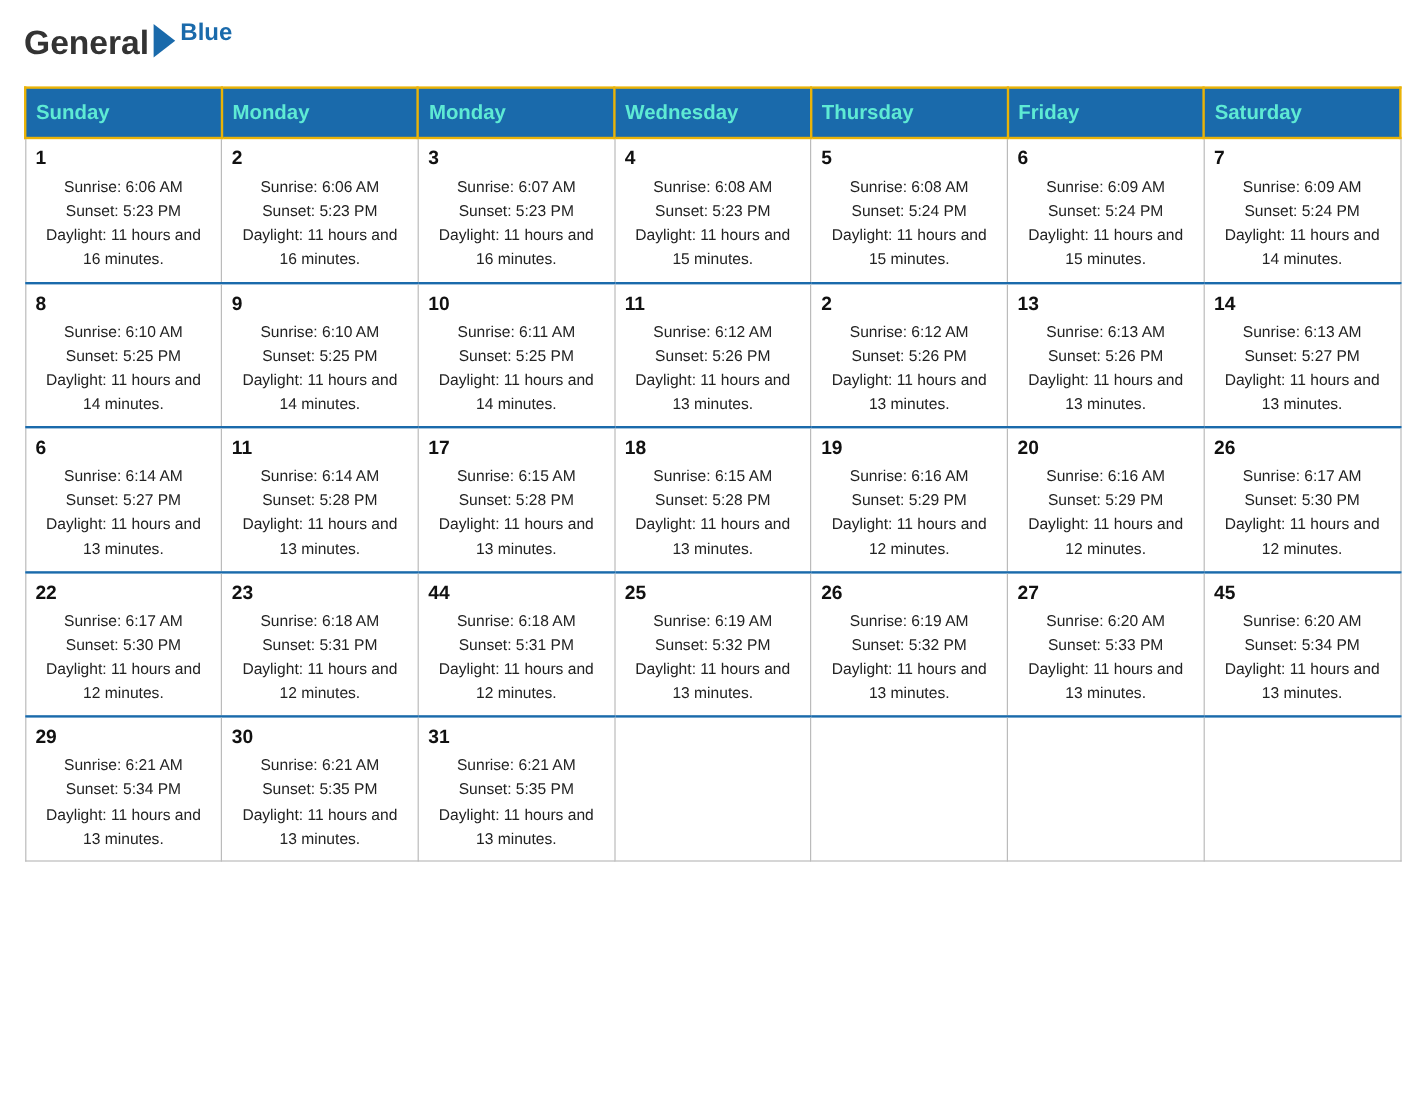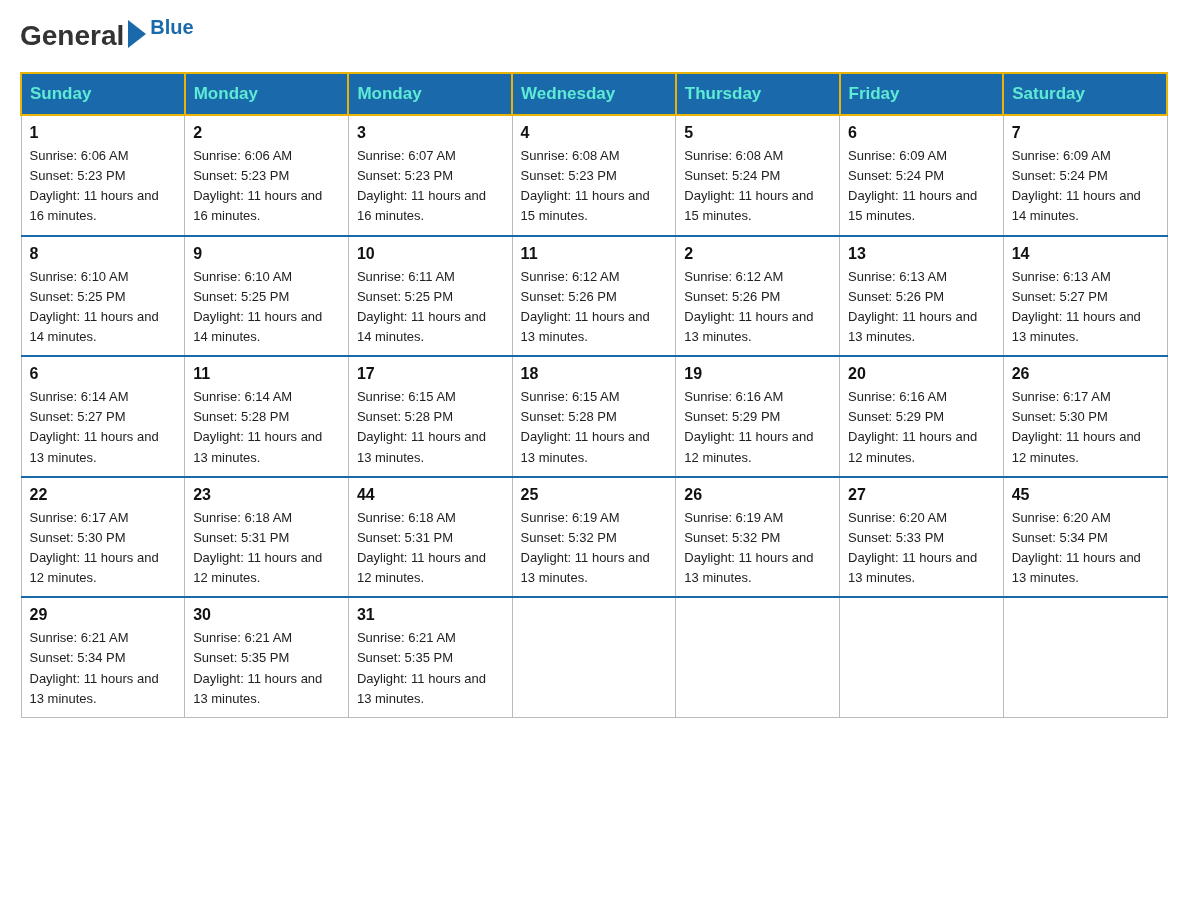--- a/index.html
+++ b/index.html
@@ -89,20 +89,21 @@
     .day-number {
       font-size: 16px;
       font-weight: bold;
       color: #111;
       margin-bottom: 4px;
     }
     .day-info {
       font-size: 13px;
       color: #222;
       line-height: 1.55;
+      text-align: center;
     }
     .empty-cell {
       background: #fff;
     }
   </style>
 </head>
 <body>
 
 <div class="header">
   <div class="logo">

